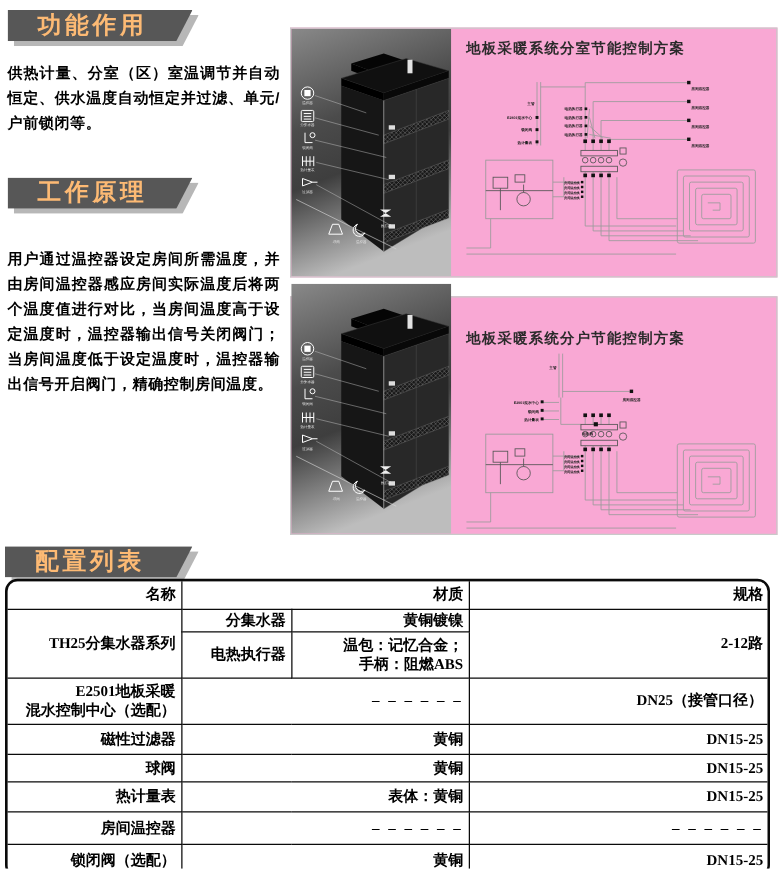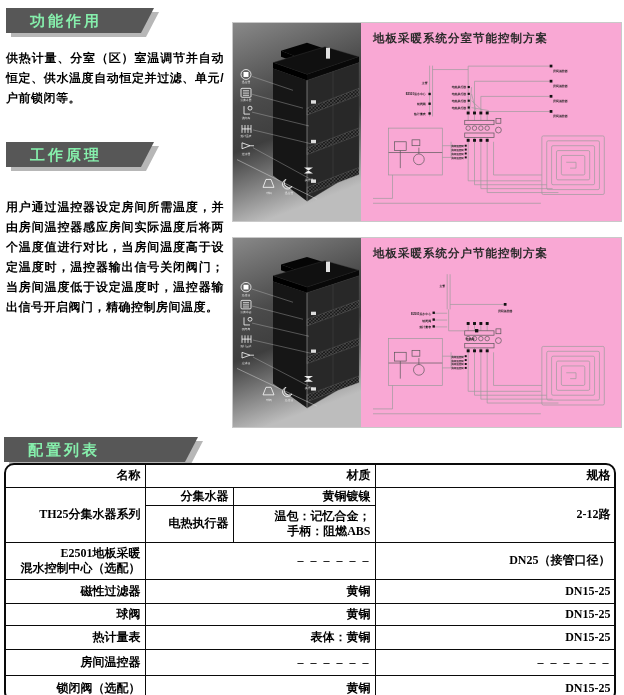--- a/index.html
+++ b/index.html
@@ -2,38 +2,38 @@
 <html><head>
 <meta charset="utf-8">
 <style>
 html,body{margin:0;padding:0;background:#fff;}
 .page{position:relative;width:624px;height:695px;background:#fff;overflow:hidden;
   font-family:"Liberation Sans","DejaVu Sans",sans-serif;color:#000;}
 
 .banner-wrap{position:relative;height:26px;}
 .banner-shadow{position:absolute;left:5px;top:4px;width:100%;height:25px;background:#b7b7b7;
   clip-path:polygon(0 0,100% 0,calc(100% - 13px) 100%,0 100%);}
-.banner{position:absolute;left:0;top:0;width:100%;height:25px;background:#575757;color:#86efac;
-  font-size:15px;font-weight:bold;line-height:25px;padding-left:24px;box-sizing:border-box;
+.banner{position:absolute;left:0;top:0;width:100%;height:25px;background:#575757;color:#fdba74;
+  font-size:19px;font-weight:bold;line-height:25px;padding-left:24px;box-sizing:border-box;
   letter-spacing:3px;clip-path:polygon(0 0,100% 0,calc(100% - 13px) 100%,0 100%);}
 
 .lcol{position:absolute;left:6px;top:8px;width:218px;}
 .para{font-size:12px;font-weight:bold;line-height:20px;text-align:justify;margin:0;letter-spacing:0.5px;}
 
 .panel{position:absolute;left:232px;width:390px;border:1px solid #c9c9c9;background:#f9a8d4;
   display:flex;box-sizing:border-box;}
 .panel1{top:22px;height:200px;}
-.panel2{top:237px;height:191px;}
+.panel2{top:237px;height:191px;align-items:flex-end;}
 .bimg{flex:0 0 128px;width:128px;}
 .bldg{width:100%;height:100%;display:block;}
 .schem{flex:1;padding:6px 4px 2px 12px;box-sizing:border-box;display:flex;flex-direction:column;min-width:0;}
 .schem-title{font-size:11.5px;font-weight:bold;color:#2b2b2b;letter-spacing:1px;margin:2px 0 1px 0;}
 .schemsvg{flex:1;width:100%;min-height:0;}
 
-.cfg-banner{position:absolute;left:4px;top:437px;width:150px;padding-left:44px;}
+.cfg-banner{position:absolute;left:4px;top:437px;width:150px;}
 .tablewrap{position:absolute;left:4px;top:463px;width:612px;border:2px solid #0a0a0a;
   border-radius:10px;overflow:hidden;box-sizing:border-box;background:#fff;}
 table.cfg{border-collapse:collapse;width:calc(100% + 3px);margin:-1.5px;table-layout:fixed;}
 table.cfg td{border:1.5px solid #0a0a0a;font-size:12px;font-weight:bold;text-align:right;
   padding:1px 4px;line-height:1.25;font-family:"Liberation Serif","DejaVu Serif",serif;}
 td.lft{text-align:left;padding-left:18px;}
 td.spec{text-align:left;padding-left:38px;}
 td.dash{letter-spacing:2px;}
 .h20{height:20px}.h26{height:26px}.h34{height:34px}.h22{height:21px}.h19{height:19px}
 .h24{height:23px}

